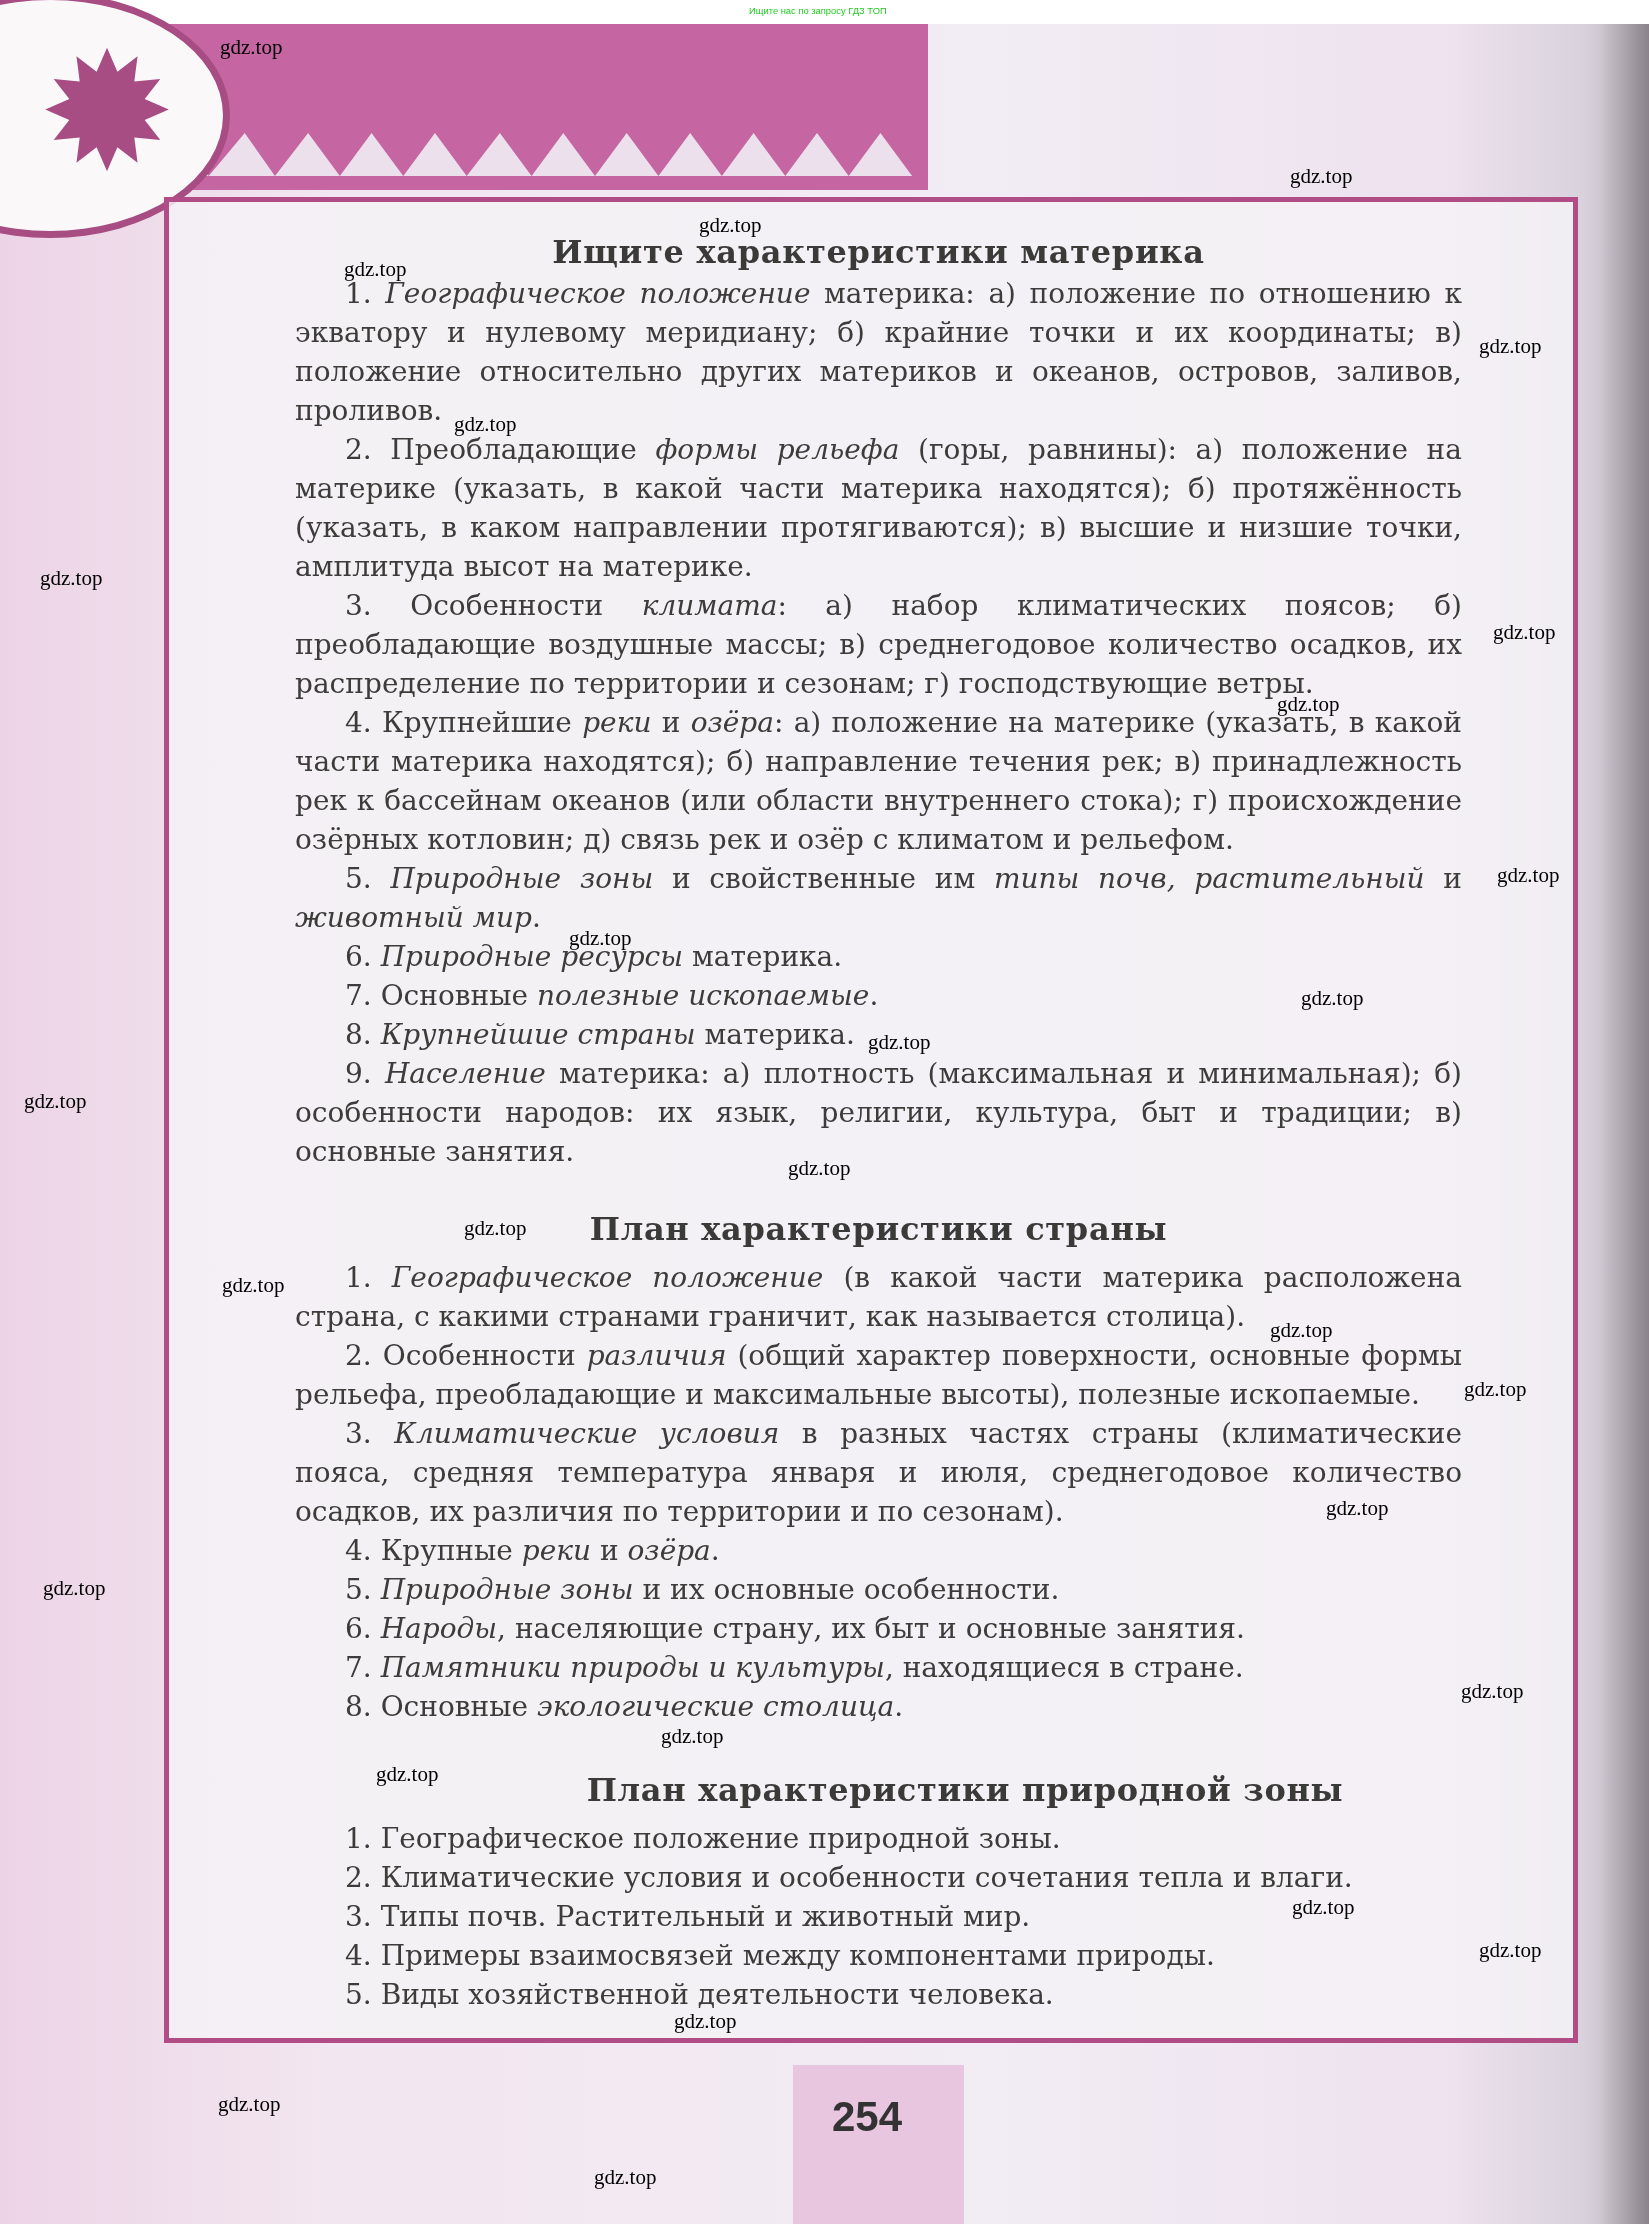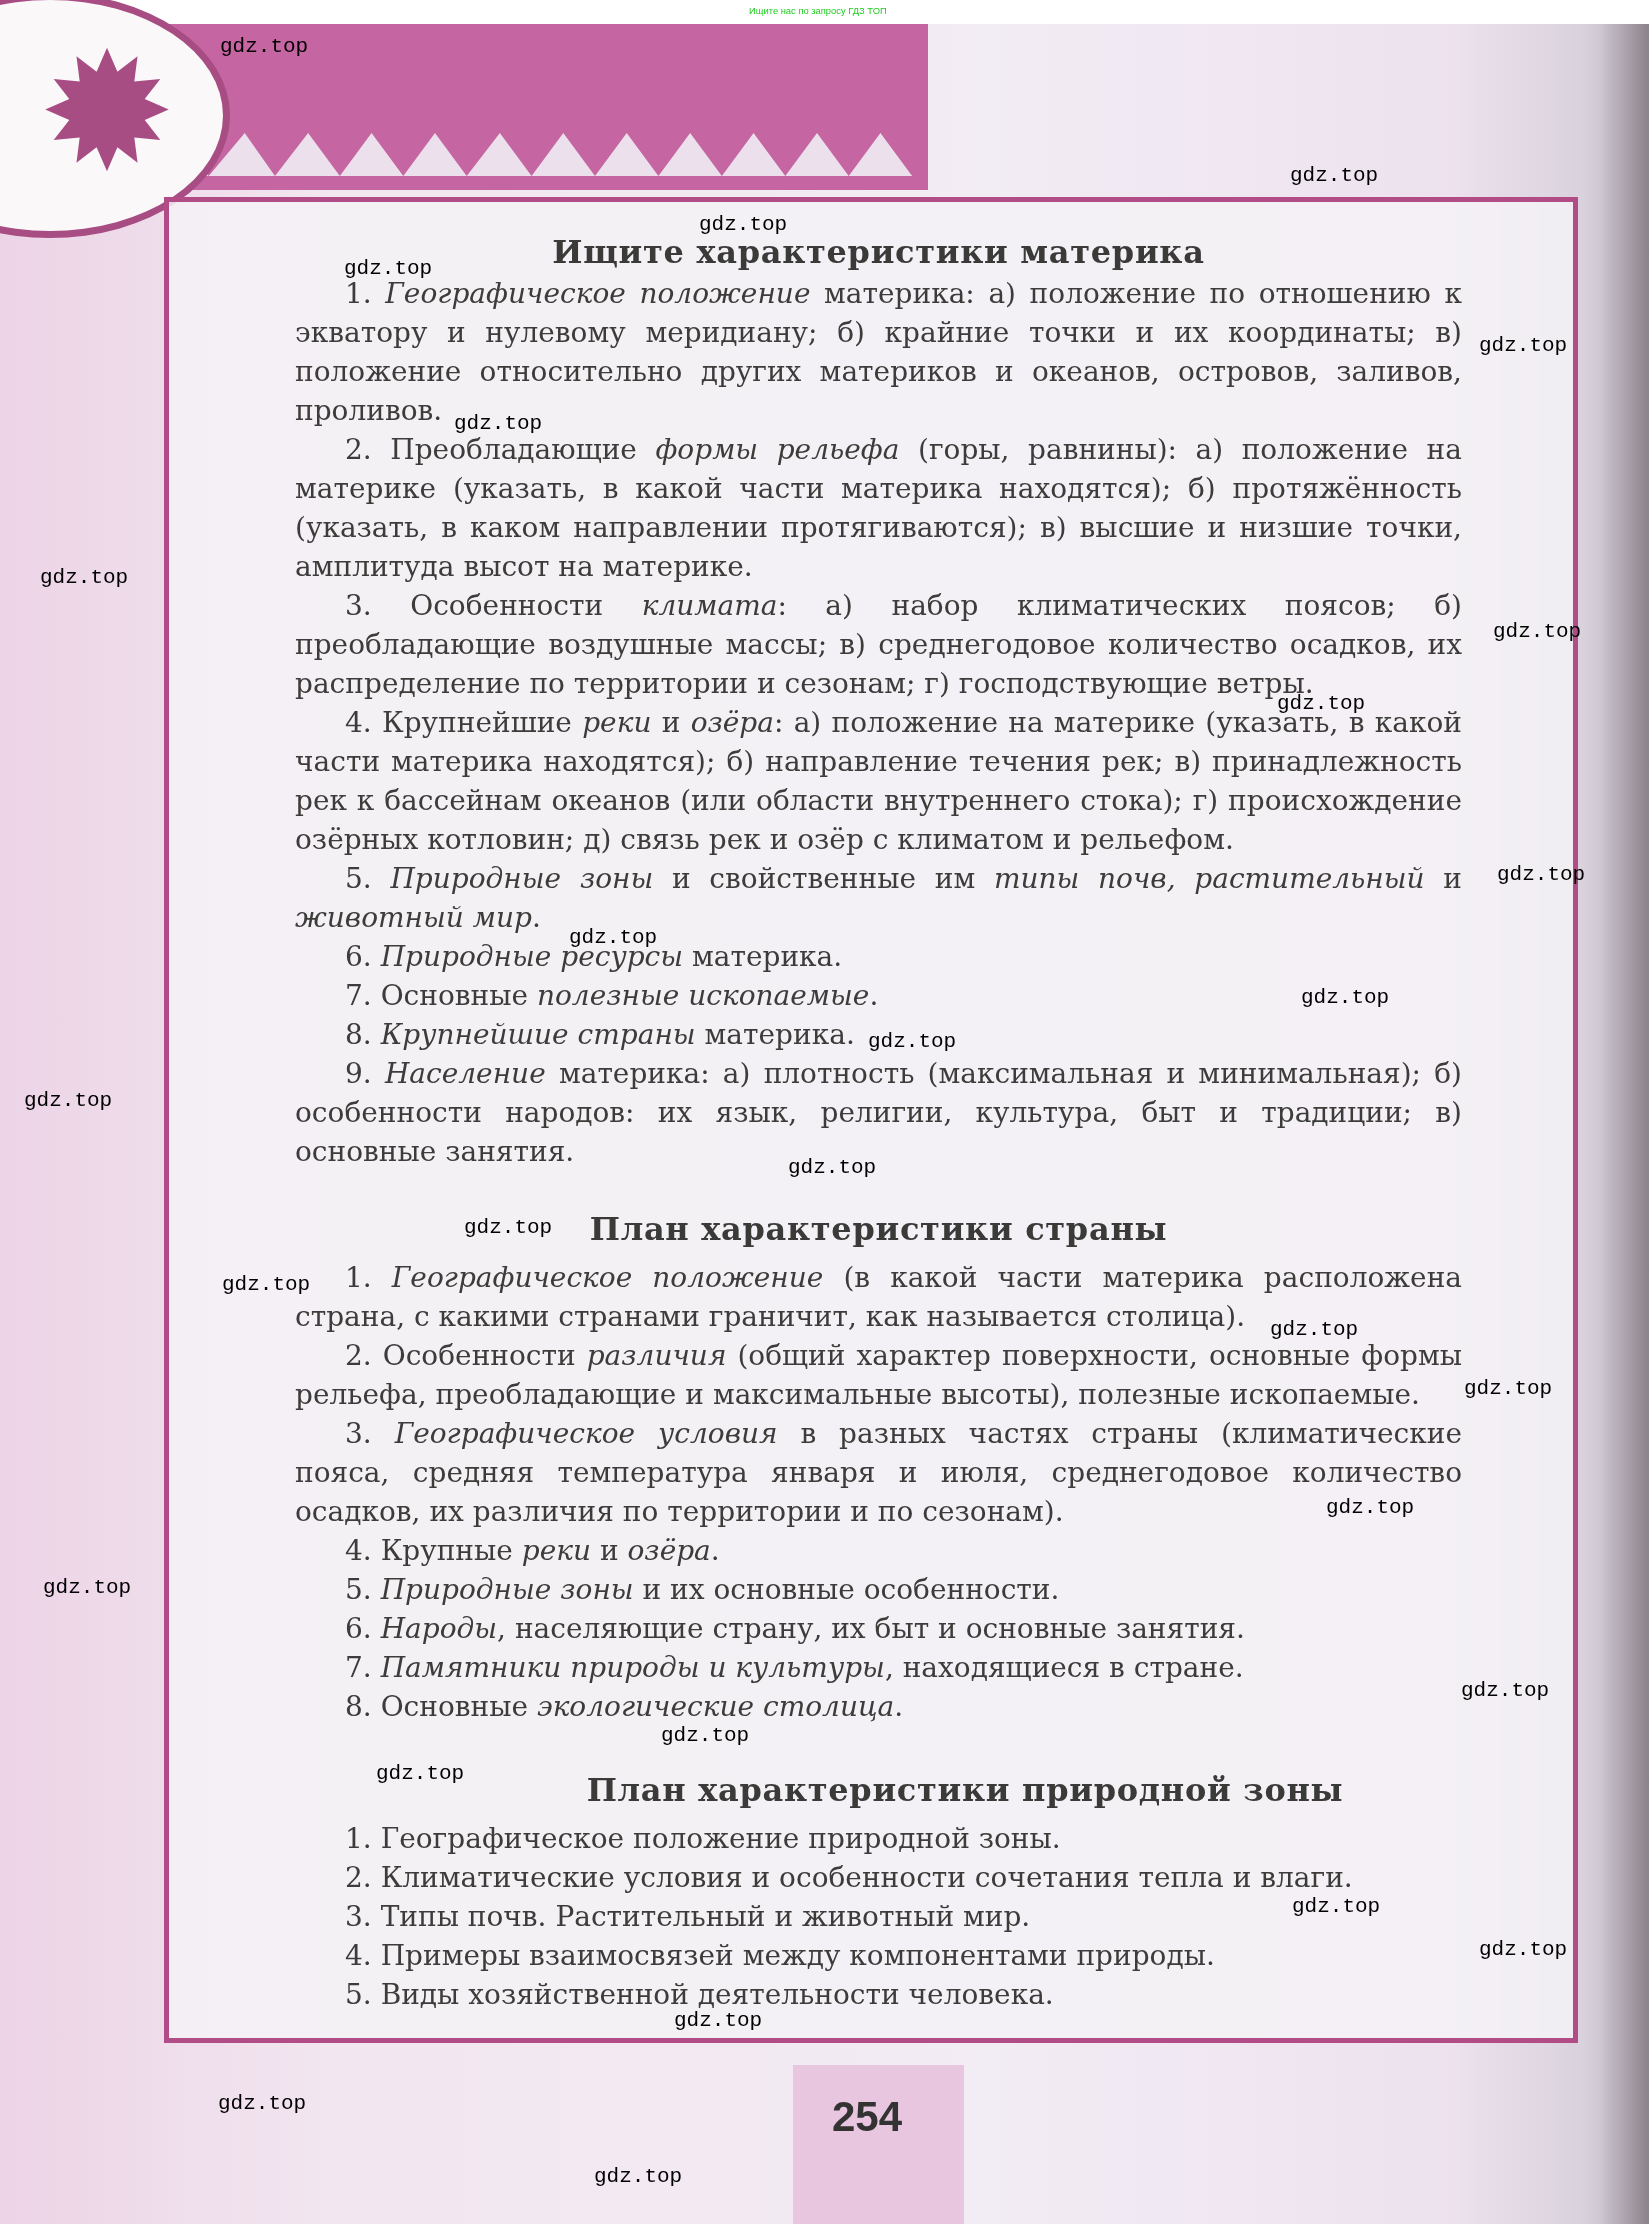--- a/index.html
+++ b/index.html
@@ -53,21 +53,21 @@
   .gap2 { height:43px; }
   .pagenum-bg {
     position:absolute; left:793px; top:2065px; width:171px; height:159px;
     background:#e8c6e0;
   }
   .pagenum {
     position:absolute; left:832px; top:2093px;
     font-family:"Liberation Sans", sans-serif; font-weight:bold; font-size:42px; color:#333;
   }
   .wm {
-    position:absolute; font-family:Liberation Mono, monospace; font-size:21px; color:#000;
+    position:absolute; font-family:Liberation Serif, serif; font-size:21px; color:#000;
   }
   .footer {
     position:absolute; left:0; top:2224px; width:1649px; height:14.4px; background:#fff;margin-top:16px;
   }
   .footer span {
     position:absolute; left:760px; top:0.7px;
     font-family:"Liberation Sans", sans-serif; font-size:9.4px; color:#4a2a90;
   }
 </style>
 </head>
@@ -107,21 +107,21 @@
         <p class="p"><span>9. </span><i>Население</i> материка: а) плотность (максимальная и минимальная); б) особенности народов: их язык, религии, культура, быт и традиции; в) основные занятия.</p>
       </div>
   </section>
   <div class="gap1"></div>
   <section>
     <h2>План характеристики страны</h2>
     <div class="gap-small" style="height:7.2px"></div>
     <div class="items">
         <p class="p"><span>1. </span><i>Географическое положение</i> (в какой части материка расположена страна, с какими странами граничит, как называется столица).</p>
         <p class="p"><span>2. </span>Особенности <i>различия</i> (общий характер поверхности, основные формы рельефа, преобладающие и максимальные высоты), полезные ископаемые.</p>
-        <p class="p"><span>3. </span><i>Географическое условия</i> в разных частях страны (климатические пояса, средняя температура января и июля, среднегодовое количество осадков, их различия по территории и по сезонам).</p>
+        <p class="p"><span>3. </span><i>Климатические условия</i> в разных частях страны (климатические пояса, средняя температура января и июля, среднегодовое количество осадков, их различия по территории и по сезонам).</p>
         <p class="p"><span>4. </span>Крупные <i>реки</i> и <i>озёра</i>.</p>
         <p class="p"><span>5. </span><i>Природные зоны</i> и их основные особенности.</p>
         <p class="p"><span>6. </span><i>Народы</i>, населяющие страну, их быт и основные занятия.</p>
         <p class="p"><span>7. </span><i>Памятники природы и культуры</i>, находящиеся в стране.</p>
         <p class="p"><span>8. </span>Основные <i>экологические столица</i>.</p>
       </div>
   </section>
   <div class="gap2"></div>
   <section>
     <h2 style="text-align:center;padding-left:173px">План характеристики природной зоны</h2>

